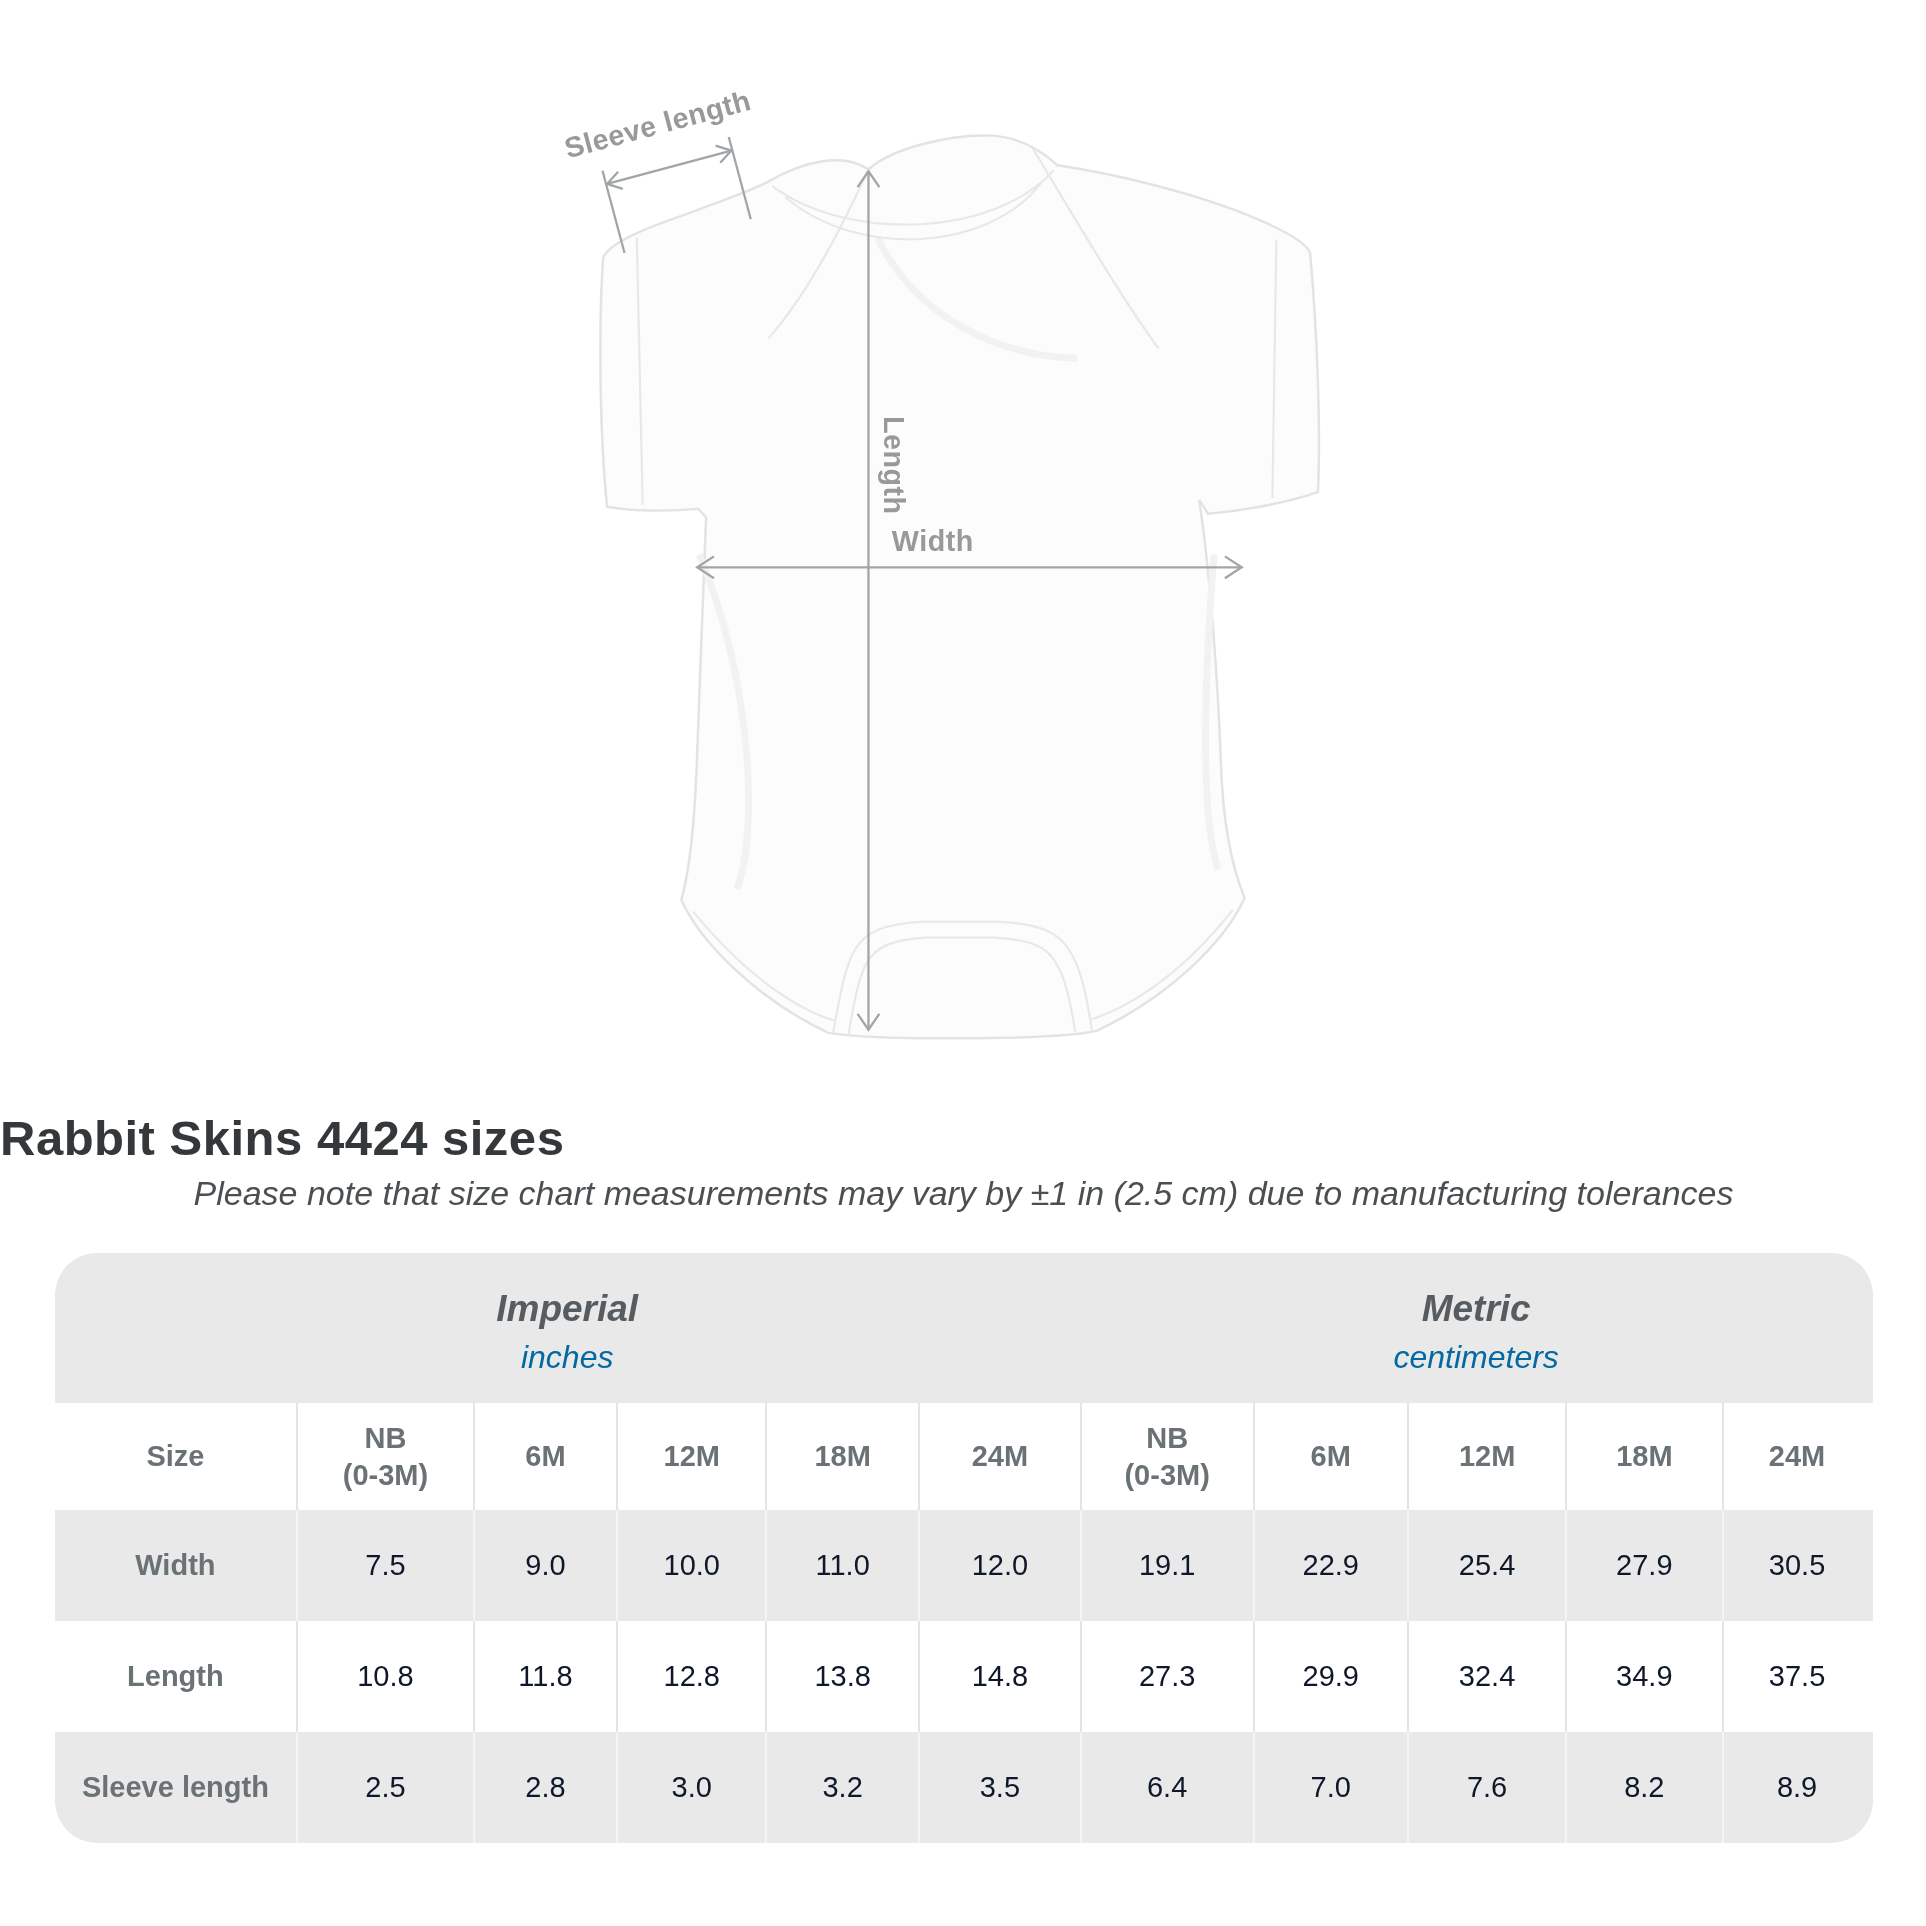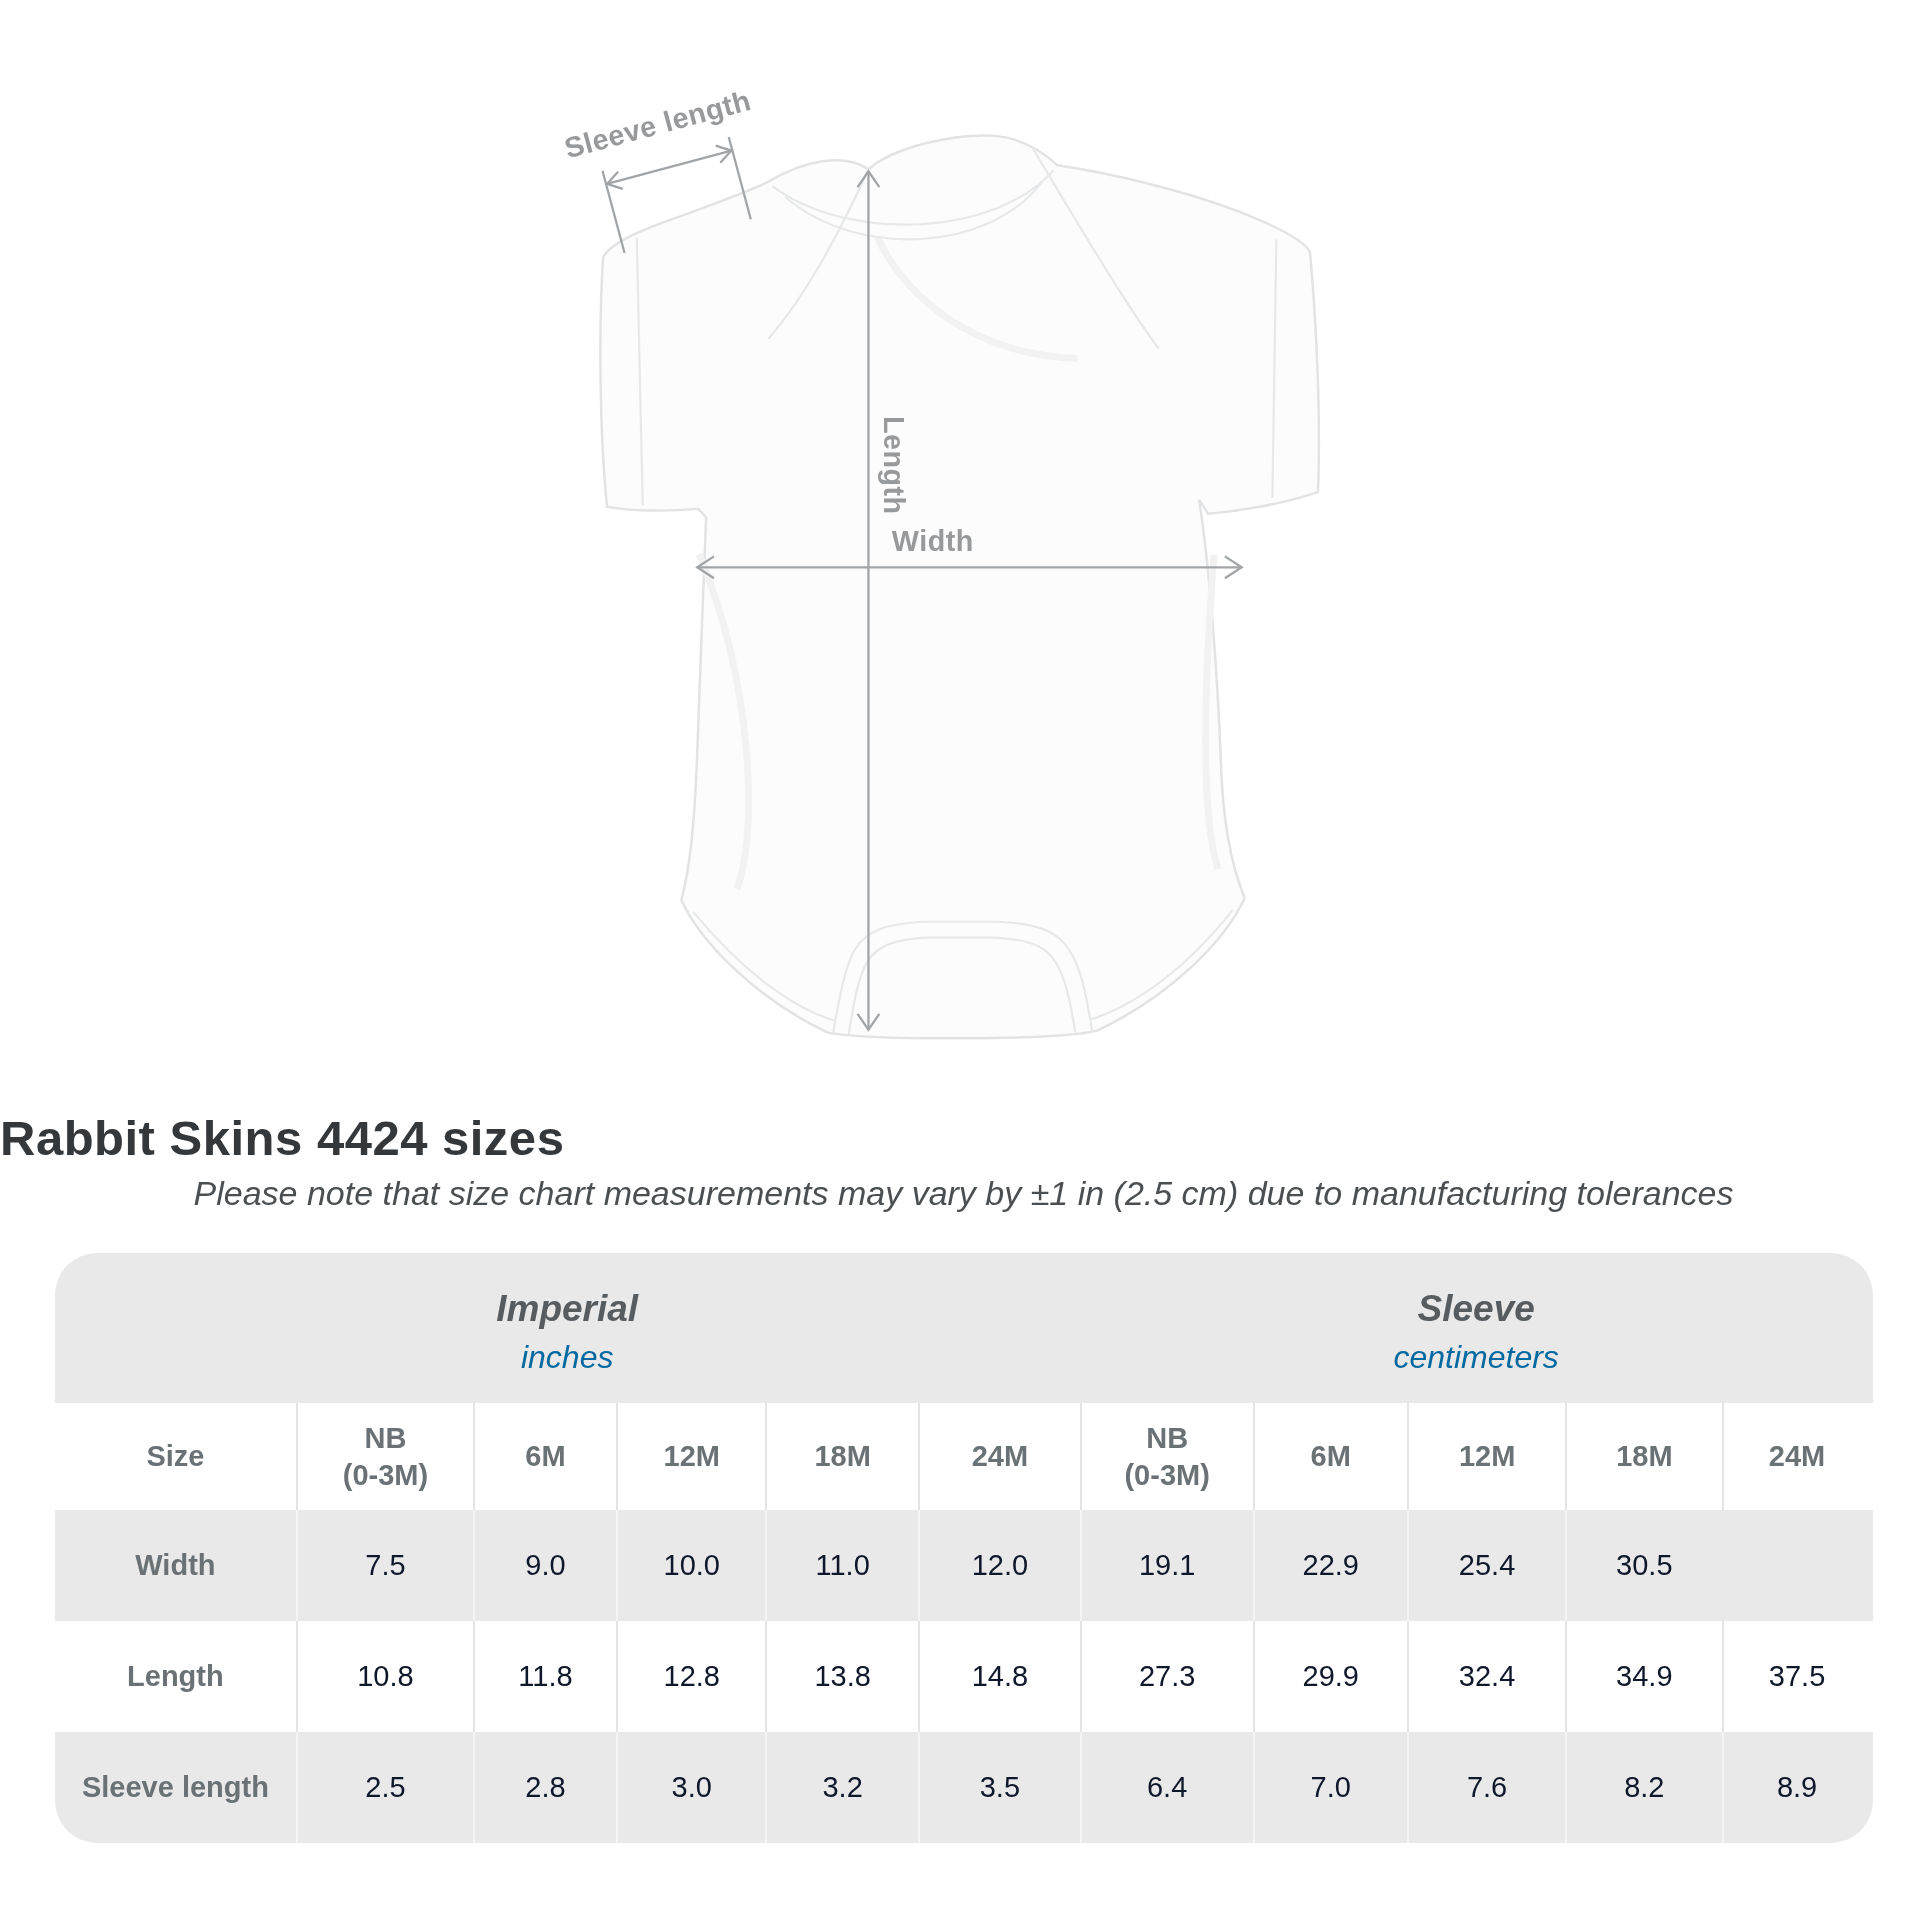--- a/index.html
+++ b/index.html
@@ -127,21 +127,21 @@
   <p class="subtitle">Please note that size chart measurements may vary by ±1 in (2.5 cm) due to manufacturing tolerances</p>
 
   <div class="size-table">
 
     <div class="row-band">
       <div class="unit-cell">
         <div class="unit-label">Imperial</div>
         <div class="unit-sub">inches</div>
       </div>
       <div class="unit-cell">
-        <div class="unit-label">Sleeve</div>
+        <div class="unit-label">Metric</div>
         <div class="unit-sub">centimeters</div>
       </div>
     </div>
 
     <div class="grid-row row-header row-white">
       <div class="cell head-cell">Size</div>
       <div class="cell head-cell">
         <div>NB</div>
         <div>(0-3M)</div>
       </div>
@@ -162,20 +162,21 @@
     <div class="grid-row row-data row-gray">
       <div class="cell label-cell">Width</div>
       <div class="cell value-cell">7.5</div>
       <div class="cell value-cell">9.0</div>
       <div class="cell value-cell">10.0</div>
       <div class="cell value-cell">11.0</div>
       <div class="cell value-cell">12.0</div>
       <div class="cell value-cell">19.1</div>
       <div class="cell value-cell">22.9</div>
       <div class="cell value-cell">25.4</div>
+      <div class="cell value-cell">27.9</div>
       <div class="cell value-cell">30.5</div>
     </div>
 
     <div class="grid-row row-data row-white">
       <div class="cell label-cell">Length</div>
       <div class="cell value-cell">10.8</div>
       <div class="cell value-cell">11.8</div>
       <div class="cell value-cell">12.8</div>
       <div class="cell value-cell">13.8</div>
       <div class="cell value-cell">14.8</div>

